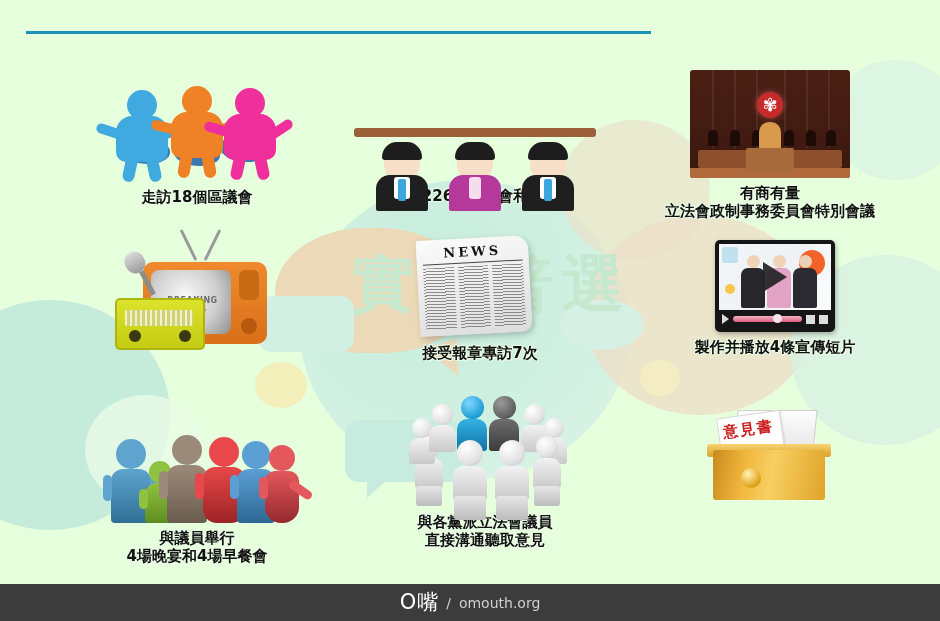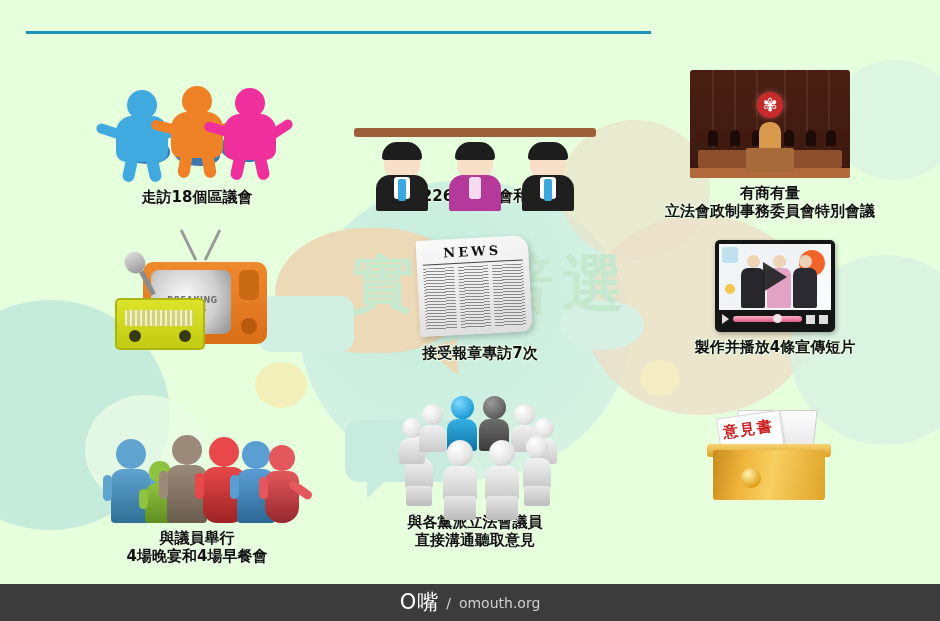--- a/index.html
+++ b/index.html
@@ -72,21 +72,21 @@
                   1px 1px 0 #eafbe6, -1px -1px 0 #eafbe6; white-space:pre-line; }
 
   
   #cell-0 { left:72px;  top:82px;  width:250px; }
   #cell-1 { left:340px; top:76px;  width:270px; }
   #cell-2 { left:625px; top:70px;  width:290px; }
   #cell-3 { left:72px;  top:240px; width:250px; }
   #cell-4 { left:355px; top:238px; width:250px; }
   #cell-5 { left:640px; top:240px; width:270px; }
   #cell-6 { left:72px;  top:418px; width:250px; }
-  #cell-7 { left:340px; top:392px; width:270px; }
+  #cell-7 { left:350px; top:392px; width:270px; }
   #cell-8 { left:640px; top:408px; width:270px; }
 
   
   .art-18 { width:170px; height:100px; }
   .person18 { position:absolute; }
   .p18-head { width:30px; height:30px; border-radius:50%; position:absolute; left:11px; top:0; }
   .p18-body { position:absolute; left:0; top:26px; width:52px; height:46px; border-radius:16px 16px 10px 10px; }
   .p18-arm { position:absolute; width:26px; height:10px; border-radius:6px; top:36px; }
   .p18-leg { position:absolute; width:12px; height:26px; border-radius:6px; top:66px; }
   .num18 { position:absolute; left:46px; top:52px; font-size:38px; font-weight:700; color:#1b3fa8;

